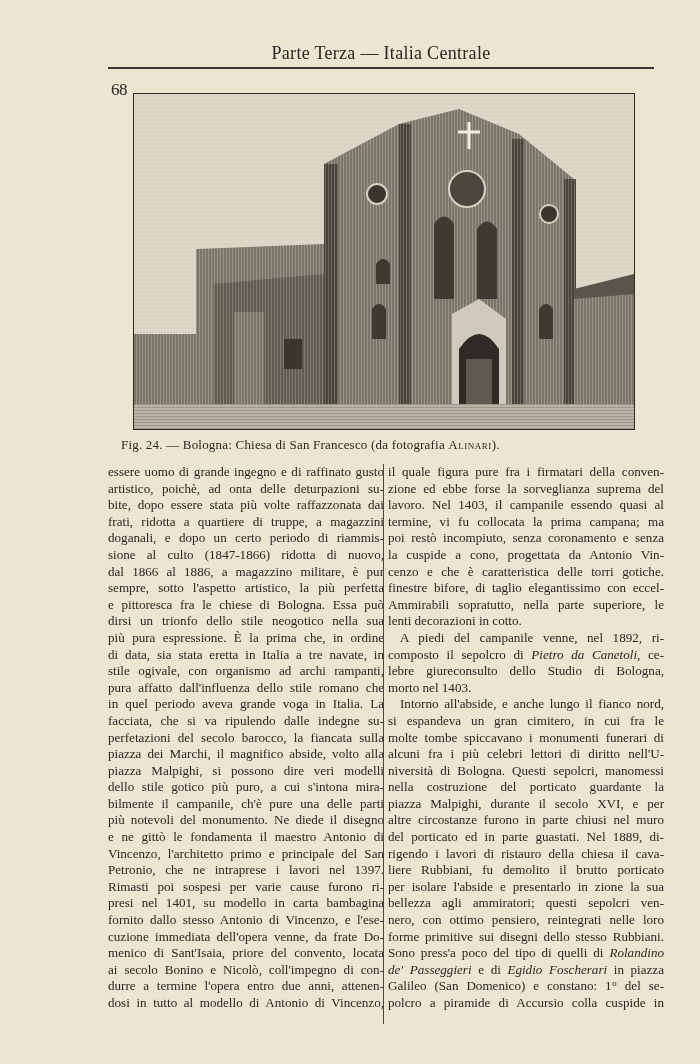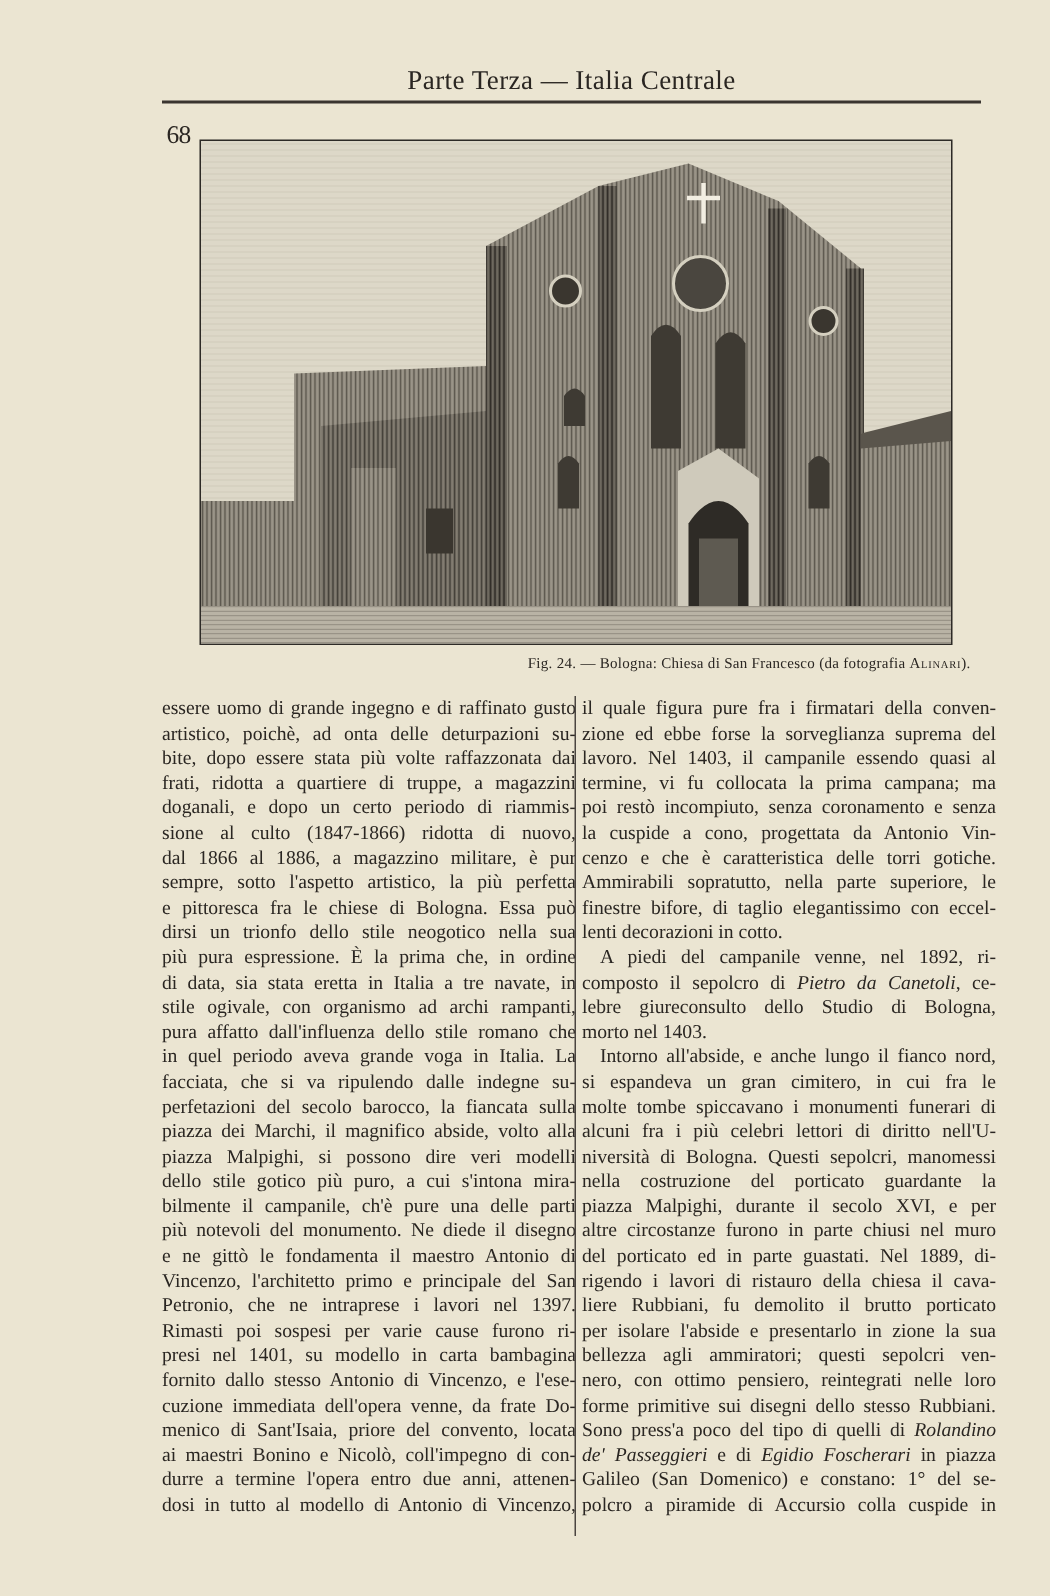--- a/index.html
+++ b/index.html
@@ -26,22 +26,22 @@
       background: #3a3530;
     }
     .figure {
       position: absolute; left: 133px; top: 93px; width: 500px; height: 335px;
       border: 1.5px solid #2d2a26;
       background: #ddd8c8;
       overflow: hidden;
     }
     .figure svg { display: block; width: 100%; height: 100%; }
     .caption {
-      position: absolute; left: 137px; top: 437px; width: 510px; text-align: right;
-      font-size: 10px; letter-spacing: 0.2px;
+      position: absolute; left: 121px; top: 437px; width: 510px; text-align: left;
+      font-size: 13px; letter-spacing: 0.2px;
     }
     .caption .sc { font-variant: small-caps; letter-spacing: 0.5px; }
     .col {
       position: absolute; top: 464px; width: 276px;
       font-size: 13.1px; line-height: 16.6px;
     }
     .col-left { left: 108px; }
     .col-right { left: 388px; }
     .line {
       display: block; white-space: nowrap; text-align: justify;
@@ -151,37 +151,37 @@
   <span class="line">bilmente il campanile, ch'è pure una delle parti</span>
   <span class="line">più notevoli del monumento. Ne diede il disegno</span>
   <span class="line">e ne gittò le fondamenta il maestro Antonio di</span>
   <span class="line">Vincenzo, l'architetto primo e principale del San</span>
   <span class="line">Petronio, che ne intraprese i lavori nel 1397.</span>
   <span class="line">Rimasti poi sospesi per varie cause furono ri-</span>
   <span class="line">presi nel 1401, su modello in carta bambagina</span>
   <span class="line">fornito dallo stesso Antonio di Vincenzo, e l'ese-</span>
   <span class="line">cuzione immediata dell'opera venne, da frate Do-</span>
   <span class="line">menico di Sant'Isaia, priore del convento, locata</span>
-  <span class="line">ai maestri Bonino e Nicolò, coll'impegno di con-</span>
+  <span class="line">ai secolo Bonino e Nicolò, coll'impegno di con-</span>
   <span class="line">durre a termine l'opera entro due anni, attenen-</span>
   <span class="line">dosi in tutto al modello di Antonio di Vincenzo,</span>
 </div>
 
 <div class="col-divider"></div>
 
 <div class="col col-right">
   <span class="line">il quale figura pure fra i firmatari della conven-</span>
   <span class="line">zione ed ebbe forse la sorveglianza suprema del</span>
   <span class="line">lavoro. Nel 1403, il campanile essendo quasi al</span>
   <span class="line">termine, vi fu collocata la prima campana; ma</span>
   <span class="line">poi restò incompiuto, senza coronamento e senza</span>
   <span class="line">la cuspide a cono, progettata da Antonio Vin-</span>
   <span class="line">cenzo e che è caratteristica delle torri gotiche.</span>
+  <span class="line">finestre bifore, di taglio elegantissimo con eccel-</span>
   <span class="line">Ammirabili sopratutto, nella parte superiore, le</span>
-  <span class="line">finestre bifore, di taglio elegantissimo con eccel-</span>
   <span class="line last">lenti decorazioni in cotto.</span>
 
   <span class="line indent">A piedi del campanile venne, nel 1892, ri-</span>
   <span class="line"><span>composto il sepolcro di </span><i>Pietro da Canetoli</i><span>, ce-</span></span>
   <span class="line">lebre giureconsulto dello Studio di Bologna,</span>
   <span class="line last">morto nel 1403.</span>
 
   <span class="line indent">Intorno all'abside, e anche lungo il fianco nord,</span>
   <span class="line">si espandeva un gran cimitero, in cui fra le</span>
   <span class="line">molte tombe spiccavano i monumenti funerari di</span>

